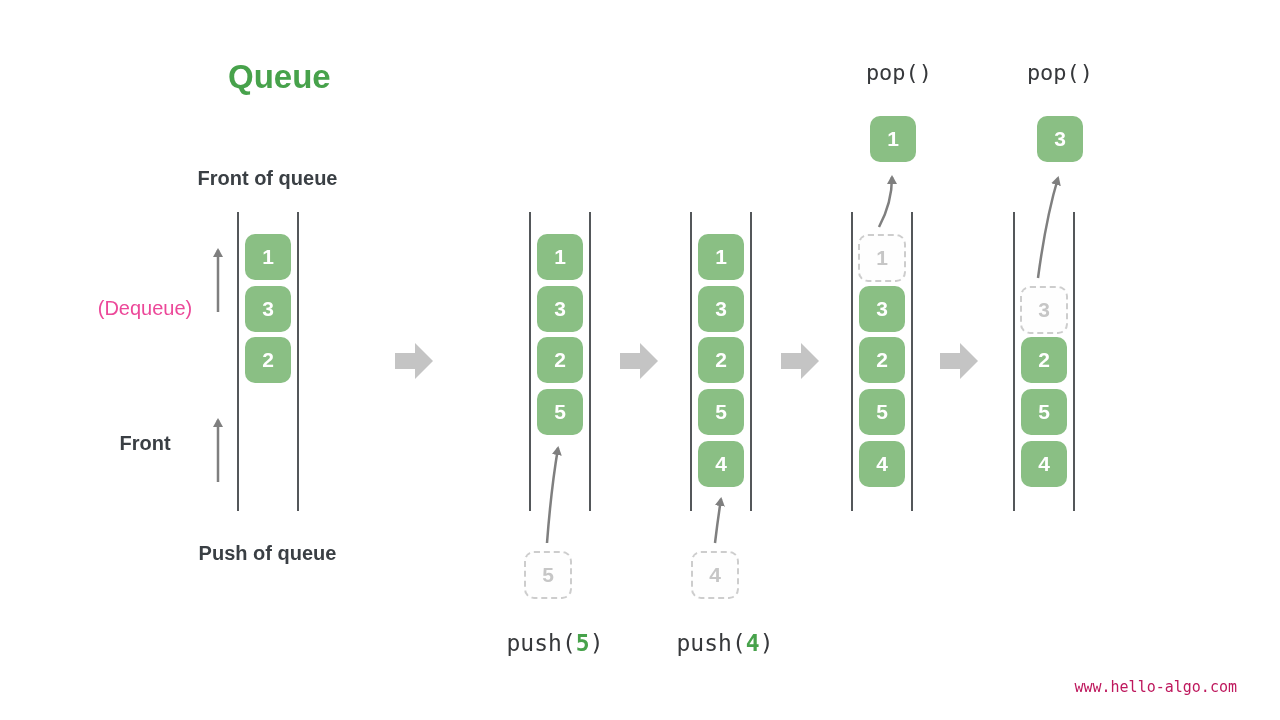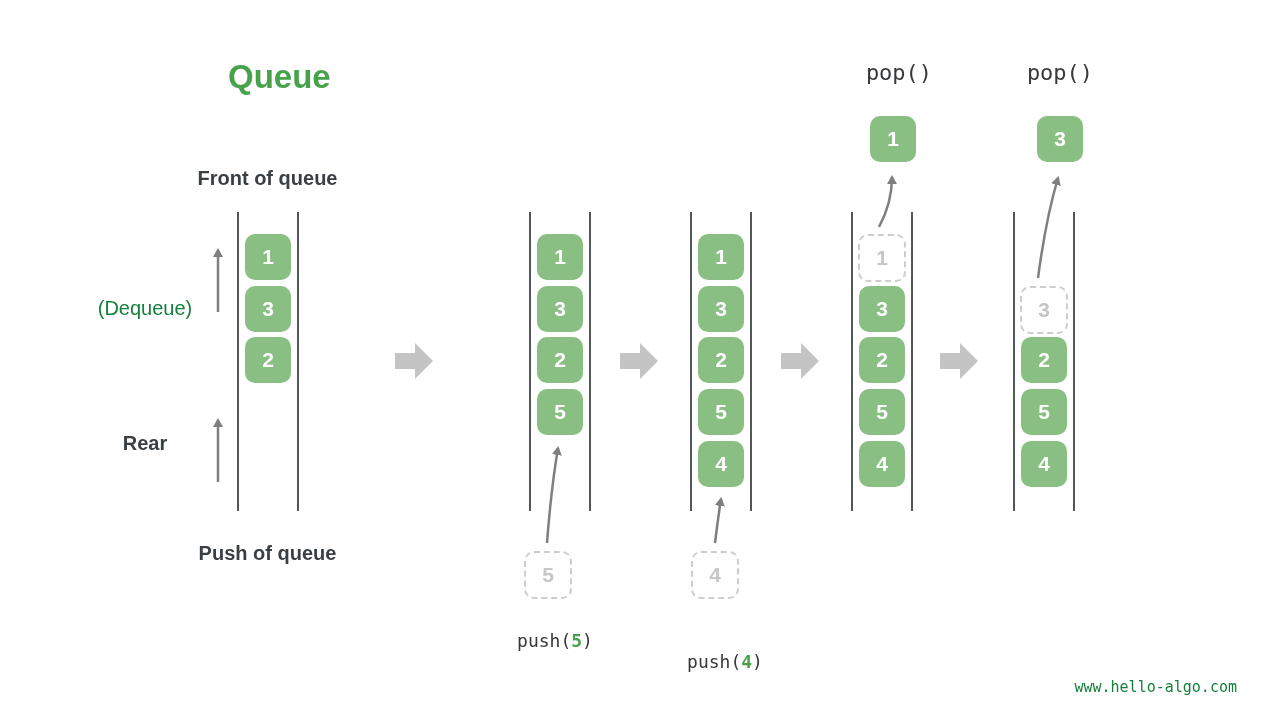--- a/index.html
+++ b/index.html
@@ -3,61 +3,61 @@
 <meta charset="utf-8">
 <style>
   html,body{margin:0;padding:0;background:#fff;}
   .canvas{
     position:relative;width:1280px;height:720px;background:#ffffff;
     font-family:"Liberation Sans",sans-serif;overflow:hidden;
   }
   .abs{position:absolute;}
   .title{font-size:33px;font-weight:bold;color:#47a24b;}
   .biglabel{font-size:20px;font-weight:bold;color:#3a3f44;text-align:center;}
-  .sublabel{font-size:20px;color:#15803d;text-align:center;}
+  .sublabel{font-size:20px;color:#ec4899;text-align:center;}
   .rail{
     position:absolute;top:212px;height:299px;width:62px;
     border-left:2px solid #54575a;border-right:2px solid #54575a;
     box-sizing:border-box;background:transparent;
   }
   .box{
     position:absolute;left:6px;width:46px;height:46px;border-radius:10px;
     display:flex;align-items:center;justify-content:center;
     font-weight:bold;font-size:21px;box-sizing:border-box;
   }
   .green{background:#8abf84;color:#ffffff;}
   .ghost{
     border:2px dashed #cdcdcd;color:#c6c6c6;background:#fefefe;
     border-radius:10px;display:flex;align-items:center;justify-content:center;
     font-weight:bold;font-size:21px;box-sizing:border-box;width:48px;height:48px;
   }
   .s0{top:22px;}.s1{top:74px;}.s2{top:125px;}.s3{top:177px;}.s4{top:229px;}
   .mono{
     font-family:"DejaVu Sans Mono","Liberation Mono",monospace;
-    font-size:18px;color:#36383b;text-align:center;white-space:nowrap;
+    font-size:23px;color:#36383b;text-align:center;white-space:nowrap;
   }
   .mono .arg{color:#47a24b;font-weight:bold;}
   .watermark{
     font-family:"DejaVu Sans Mono","Liberation Mono",monospace;
-    font-size:15px;color:#15803d;text-align:right;
+    font-size:15px;color:#be185d;text-align:right;
   }
   svg.overlay{position:absolute;left:0;top:0;width:1280px;height:720px;pointer-events:none;}
 </style>
 </head>
 <body>
 
 <div class="canvas">
 
   <div class="abs title" style="left:228px;top:58px;">Queue</div>
 
   <div class="abs biglabel" style="left:150px;top:167px;width:235px;">Front of queue</div>
   <div class="abs biglabel" style="left:150px;top:542px;width:235px;">Push of queue</div>
 
   <div class="abs sublabel" style="left:45px;top:297px;width:200px;">(Dequeue)</div>
-  <div class="abs biglabel" style="left:45px;top:432px;width:200px;">Rear</div>
+  <div class="abs biglabel" style="left:45px;top:432px;width:200px;">Front</div>
 
   <div class="rail" style="left:237px;">
     <div class="box green s0">1</div>
     <div class="box green s1">3</div>
     <div class="box green s2">2</div>
   </div>
 
   <div class="rail" style="left:529px;">
     <div class="box green s0">1</div>
     <div class="box green s1">3</div>
@@ -70,21 +70,21 @@
   </div>
 
   <div class="rail" style="left:690px;">
     <div class="box green s0">1</div>
     <div class="box green s1">3</div>
     <div class="box green s2">2</div>
     <div class="box green s3">5</div>
     <div class="box green s4">4</div>
   </div>
   <div class="abs ghost" style="left:691px;top:551px;">4</div>
-  <div class="abs mono" style="left:625px;top:630px;width:200px;margin-top:21px;">
+  <div class="abs mono" style="left:625px;top:630px;width:200px;">
     <span>push(</span><span class="arg">4</span><span>)</span>
   </div>
 
   <div class="rail" style="left:851px;">
     <div class="abs ghost s0" style="left:5px;">1</div>
     <div class="box green s1">3</div>
     <div class="box green s2">2</div>
     <div class="box green s3">5</div>
     <div class="box green s4">4</div>
   </div>

